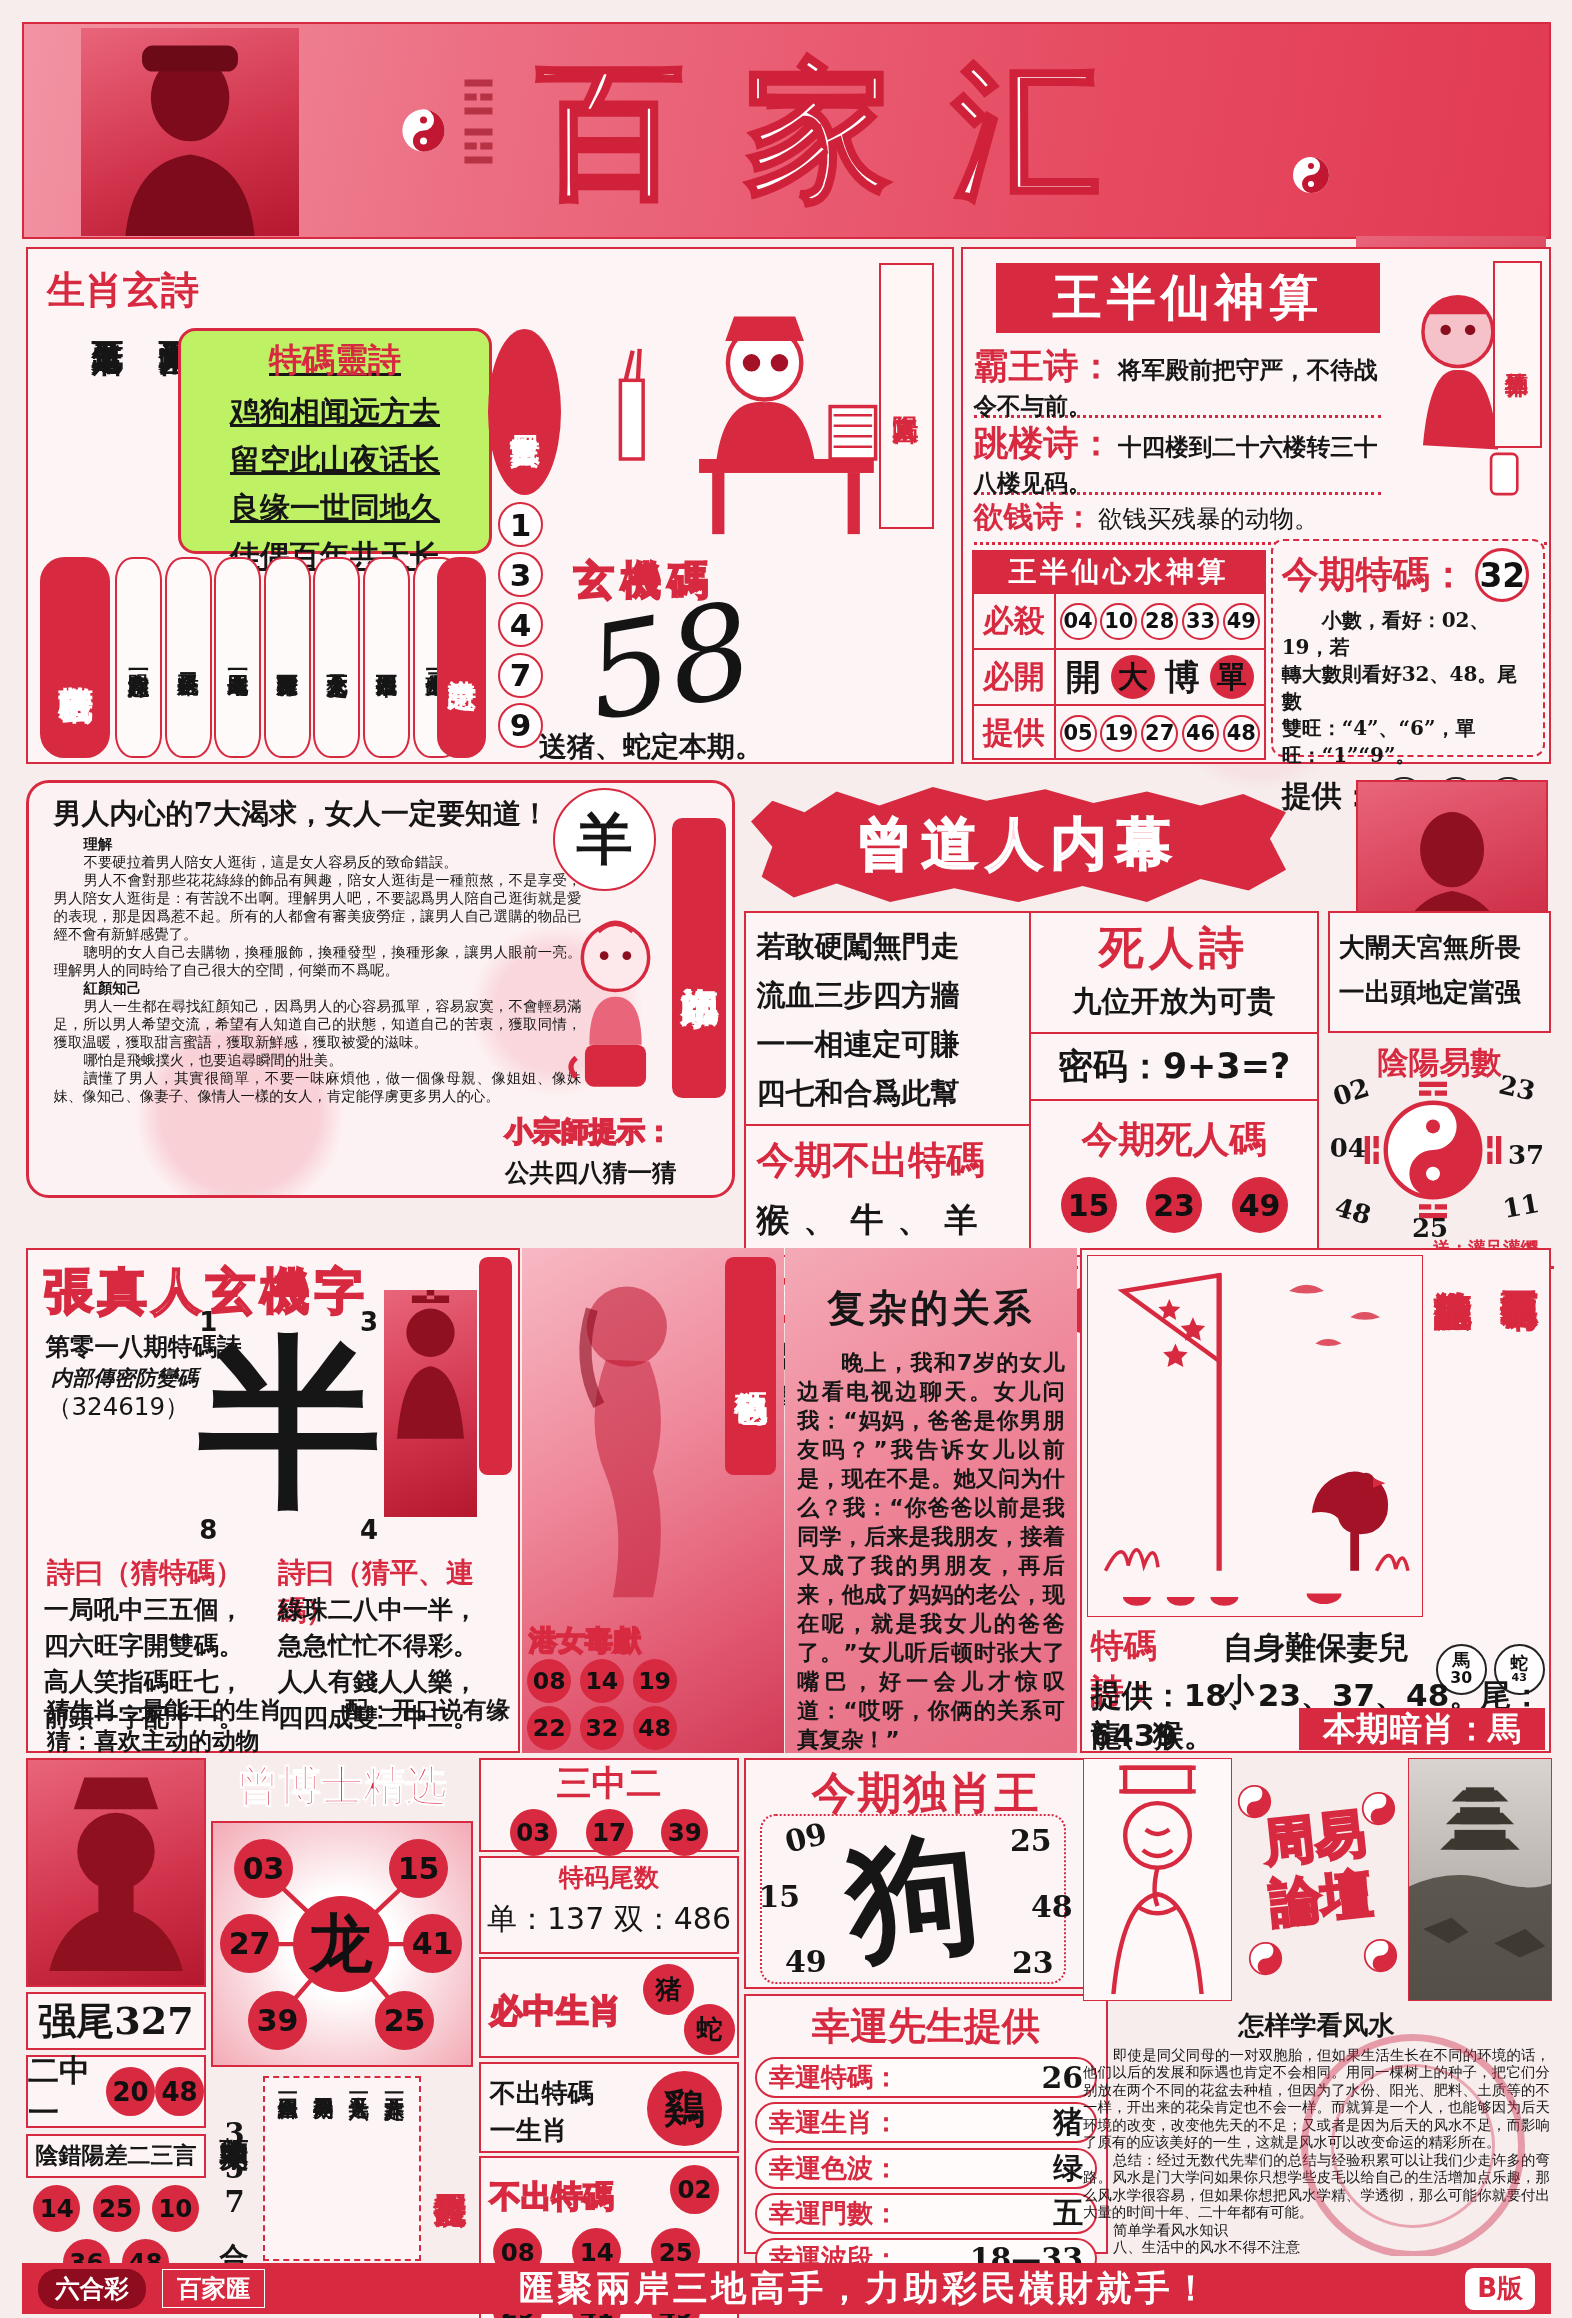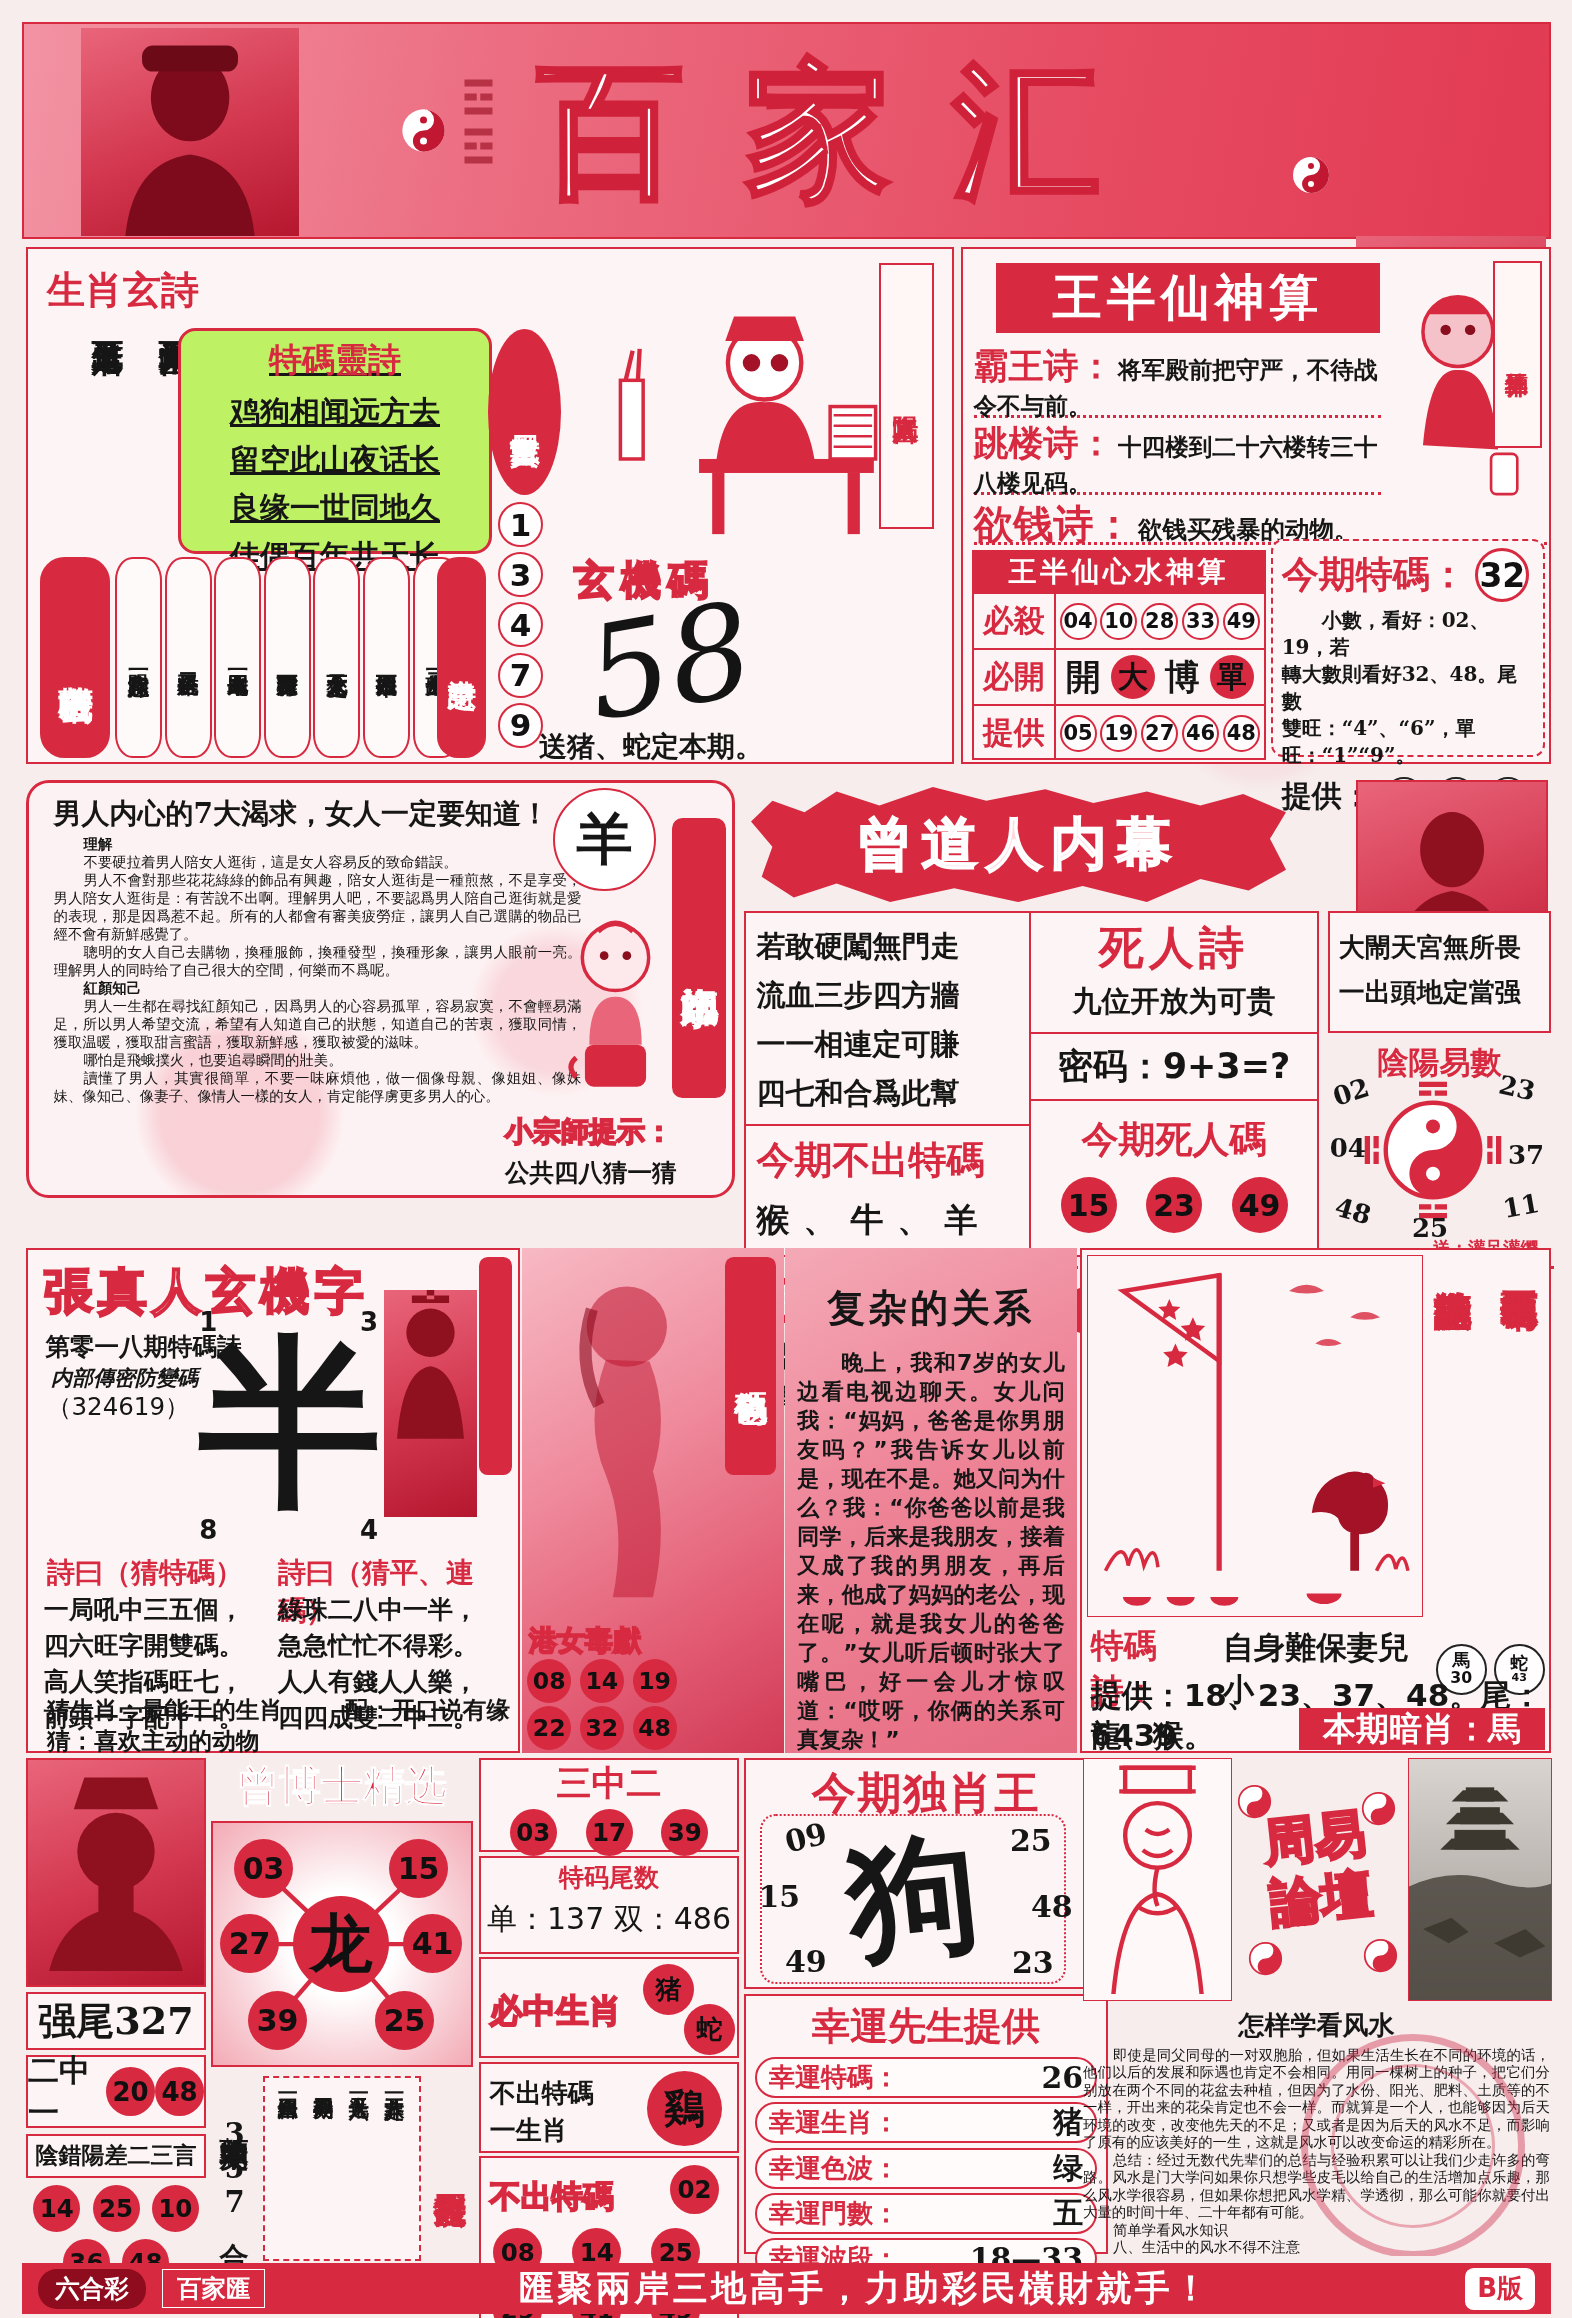--- a/index.html
+++ b/index.html
@@ -163,22 +163,22 @@
     </div>
     <div class="abs dotline" style="left:10.5px;top:94px;width:407px;height:72px;">
       <span class="rb" style="font-size:35px;">霸王诗：</span>
       <span class="hand" style="font-size:23.6px;font-weight:bold;">将军殿前把守严，不待战令不与前。</span>
     </div>
     <div class="abs dotline" style="left:10.5px;top:171px;width:407px;height:72px;">
       <span class="rb" style="font-size:35px;">跳楼诗：</span>
       <span class="hand" style="font-size:23.6px;font-weight:bold;">十四楼到二十六楼转三十八楼见码。</span>
     </div>
     <div class="abs dotline" style="left:10.5px;top:248px;width:573px;height:45px;">
-      <span class="rb" style="font-size:40px;">欲钱诗：</span>
-      <span class="hand" style="font-size:24.5px;font-weight:bold;">欲钱买残暴的动物。</span>
+      <span class="rb" style="font-size:30px;">欲钱诗：</span>
+      <span class="hand" style="font-size:24.5px;font-weight:normal;">欲钱买残暴的动物。</span>
     </div>
 
     <div class="abs" style="left:8.7px;top:301px;width:290px;height:206px;border:2.6px solid var(--red);">
       <div class="banner hand" style="height:40px;font-size:28px;letter-spacing:3.5px;">王半仙心水神算</div>
       <div style="display:flex;height:54px;border-top:2.6px solid var(--red);">
         <div class="rb" style="width:80px;border-right:2.6px solid var(--red);font-size:31px;display:flex;align-items:center;justify-content:center;">必殺</div>
         <div style="flex:1;display:flex;align-items:center;justify-content:space-evenly;">
           <span class="circle c-ring" style="width:37px;height:37px;font-size:21px;">04</span>
           <span class="circle c-ring" style="width:37px;height:37px;font-size:21px;">10</span>
           <span class="circle c-ring" style="width:37px;height:37px;font-size:21px;">28</span>

